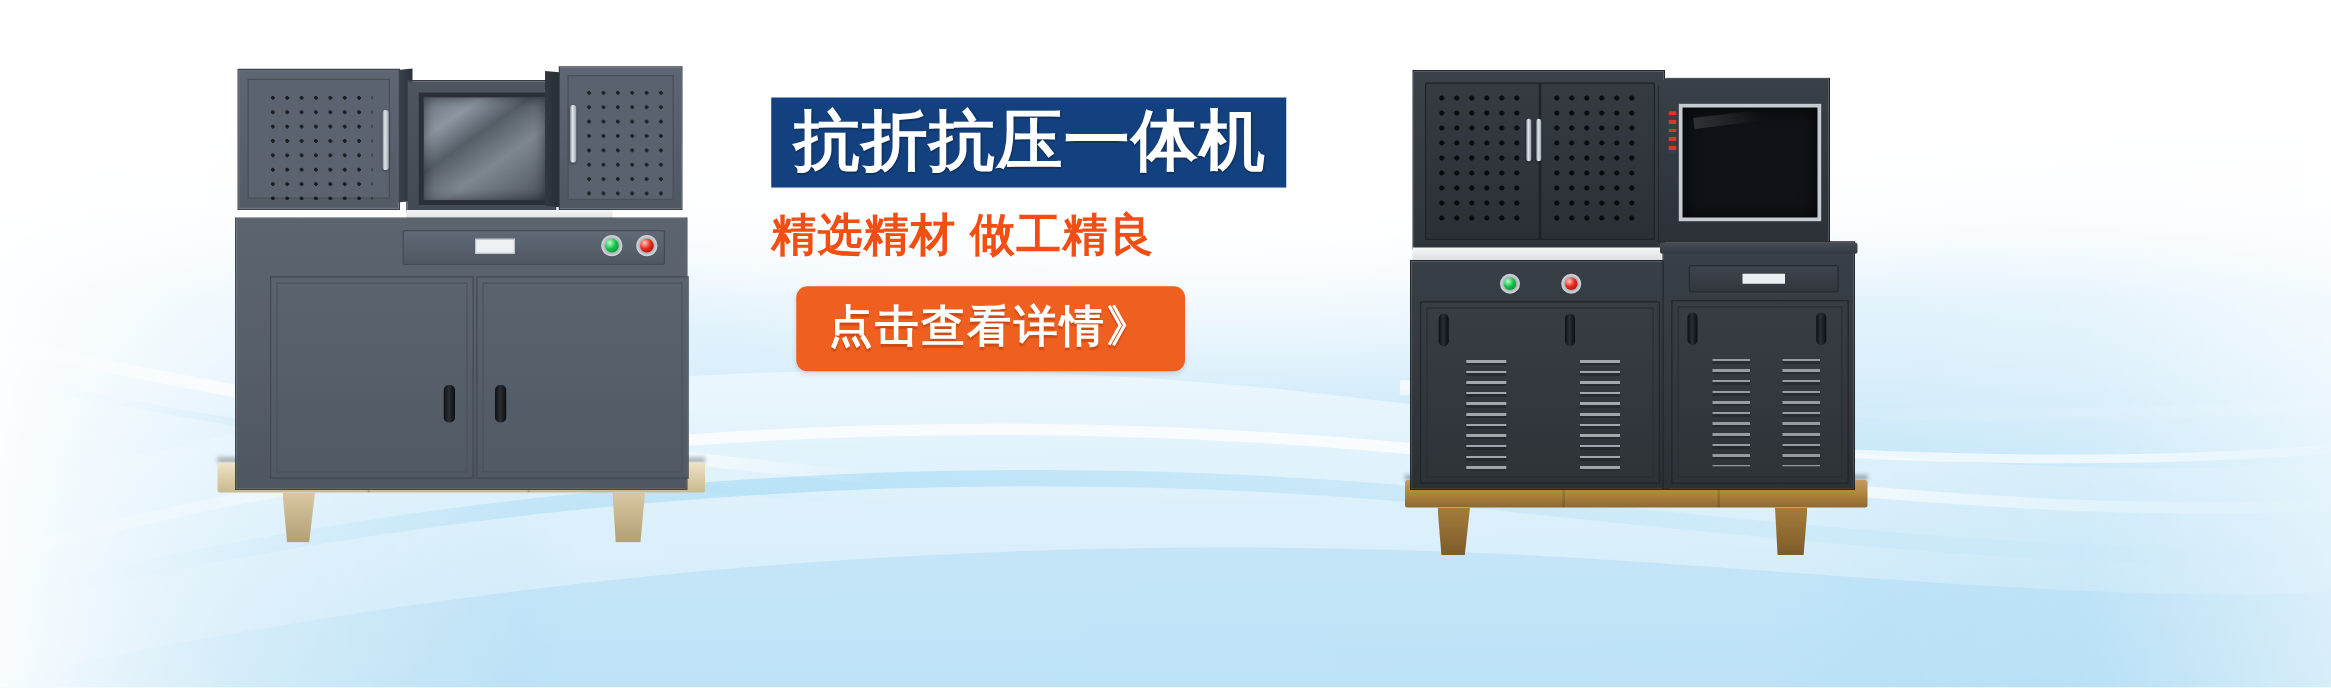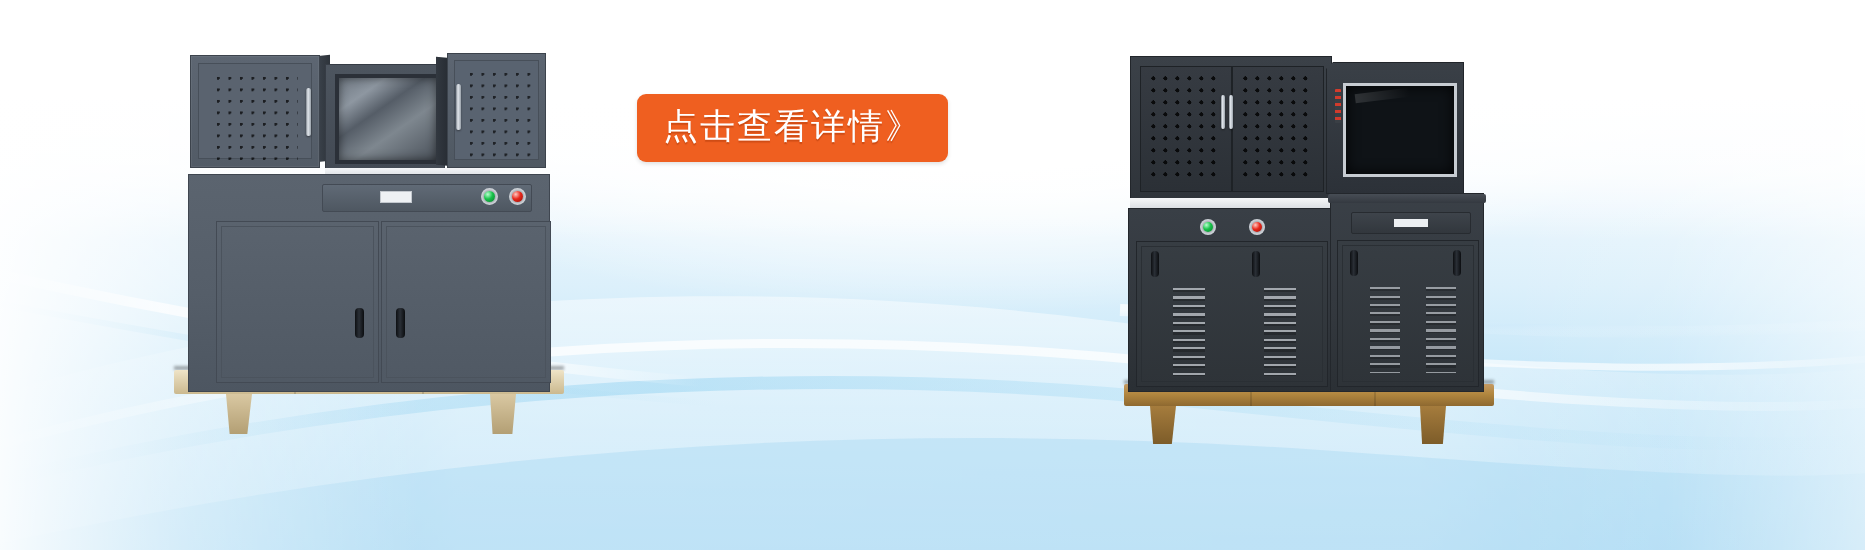--- a/index.html
+++ b/index.html
@@ -88,21 +88,21 @@
     margin-left:20px;
     background:#ef5f20;
     border-radius:9px;
     padding:9px 26px 12px 26px;
     cursor:pointer;
     box-shadow:0 2px 4px rgba(0,0,0,.12);
   }
   .cta .cta-text{
     display:block;
     font-size:35px;
-    font-weight:normal;
+    font-weight:bold;
     color:#ffffff;
     letter-spacing:2px;
     white-space:nowrap;
     text-shadow:0 2px 1px rgba(150,45,0,.38);
   }
 
   
   .machine{position:absolute;}
 
   .pallet{position:absolute;}
@@ -454,21 +454,25 @@
         <div class="handle noevt" style="left:12px;top:9px;width:8px;height:26px;"></div>
         <div class="handle noevt" style="left:115px;top:9px;width:8px;height:26px;"></div>
         <div class="louver noevt" style="position:absolute;left:32px;top:46px;width:30px;height:86px;opacity:.7;"></div>
         <div class="louver noevt" style="position:absolute;left:88px;top:46px;width:30px;height:86px;opacity:.7;"></div>
       </div>
     </div>
   </div>
 
   <div class="copy">
 
-
+    <div class="title-bar">
+      <span class="title-text">抗折抗压一体机</span>
+    </div>
+
+    <div class="line-orange">精选精材 做工精良</div>
 
 
     <div class="cta">
       <span class="cta-text">点击查看详情》</span>
     </div>
   </div>
 
 </div>
 
 </body></html>

